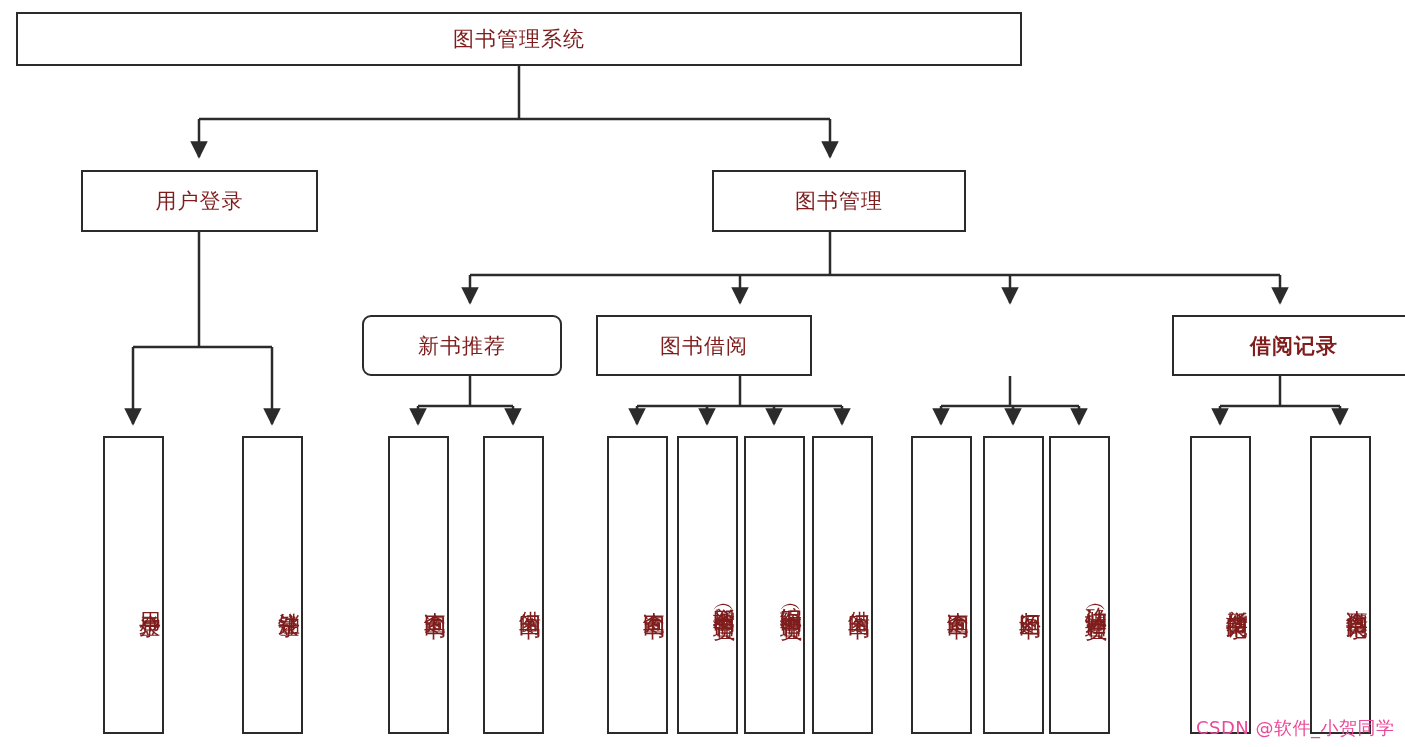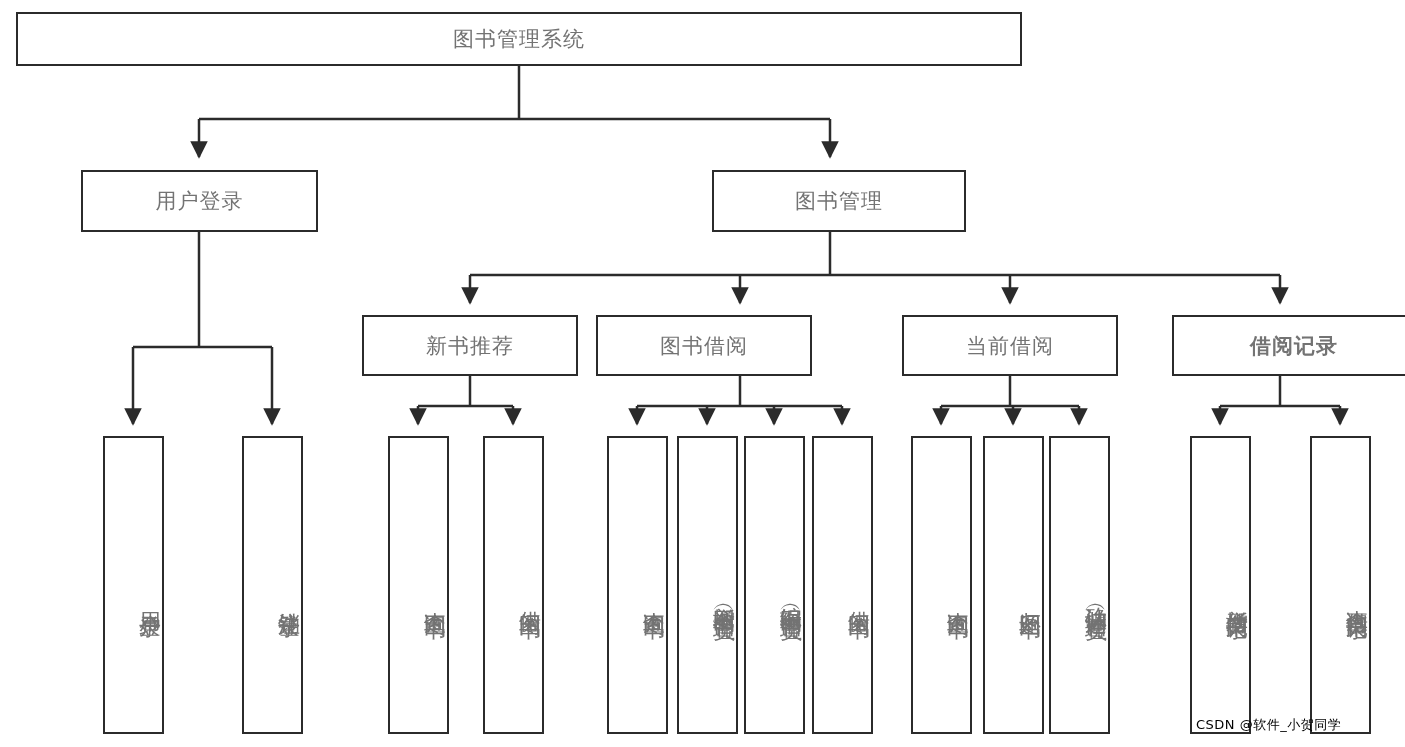--- a/index.html
+++ b/index.html
@@ -26,21 +26,21 @@
     pointer-events: none;
   }
   .node {
     position: absolute;
     box-sizing: border-box;
     border: 2.5px solid #2b2b2b;
     background: #ffffff;
     display: flex;
     align-items: center;
     justify-content: center;
-    color: #737373;
+    color: #7f1d1d;
   }
   .node.horiz {
     font-size: 21px;
     letter-spacing: 1px;
   }
   .node.vert {
     writing-mode: vertical-rl;
     text-orientation: upright;
     font-size: 22px;
     letter-spacing: 2px;
@@ -49,22 +49,22 @@
     padding-top: 26px;
   }
   .node.vert .vtext {
     writing-mode: vertical-rl;
     text-orientation: upright;
     line-height: 1.08;
     white-space: nowrap;
   }
   .watermark {
     position: absolute;
-    color: #000000;
-    font-size: 13px;
+    color: #ec4899;
+    font-size: 18px;
     letter-spacing: 0.5px;
     white-space: nowrap;
     user-select: none;
   }
 </style>
 </head>
 <body>
 
 <div id="canvas">
 
@@ -122,28 +122,25 @@
     <span>图书管理系统</span>
   </div>
 
   <div class="node horiz" style="left:81px; top:170px; width:237px; height:62px;">
     <span>用户登录</span>
   </div>
   <div class="node horiz" style="left:712px; top:170px; width:254px; height:62px;">
     <span>图书管理</span>
   </div>
 
-  <div class="node horiz" style="left:362px; top:315px; width:216px; height:61px;">
+  <div class="node horiz" style="left:362px; top:315px; width:200px; height:61px;border-radius:9px;">
     <span>新书推荐</span>
   </div>
   <div class="node horiz" style="left:596px; top:315px; width:216px; height:61px;">
     <span>图书借阅</span>
-  </div>
-  <div class="node horiz" style="left:902px; top:315px; width:216px; height:61px;">
-    <span>当前借阅</span>
   </div>
   <div class="node horiz" style="left:1172px; top:315px; width:244px; height:61px;font-weight:bold;">
     <span>借阅记录</span>
   </div>
 
   <div class="node vert" style="left:103px; top:436px; width:61px; height:298px;">
     <span class="vtext">用户登录</span>
   </div>
   <div class="node vert" style="left:242px; top:436px; width:61px; height:298px;">
     <span class="vtext">注销登录</span>

